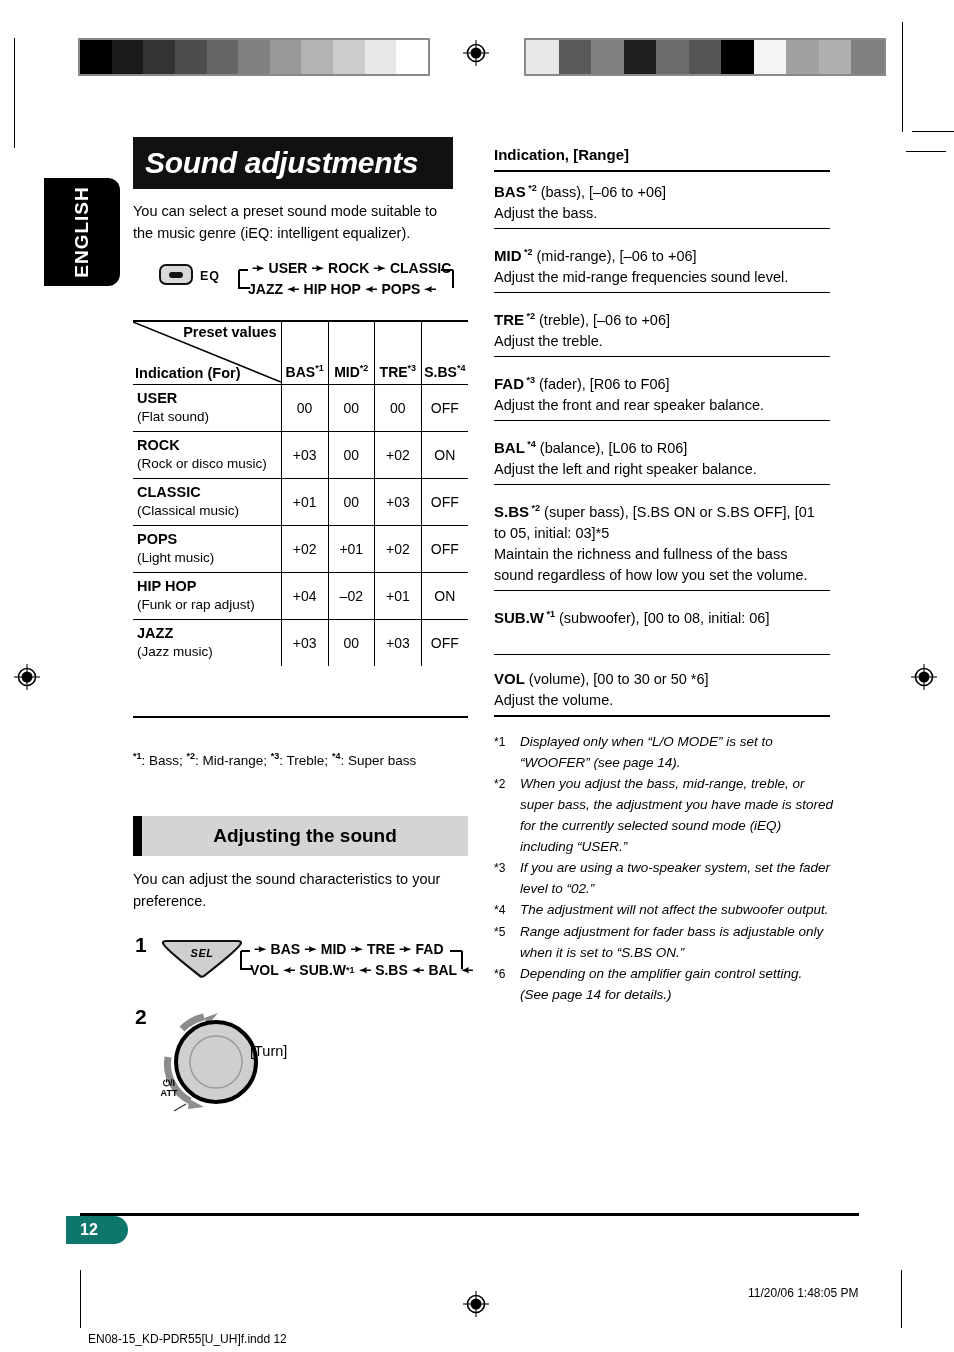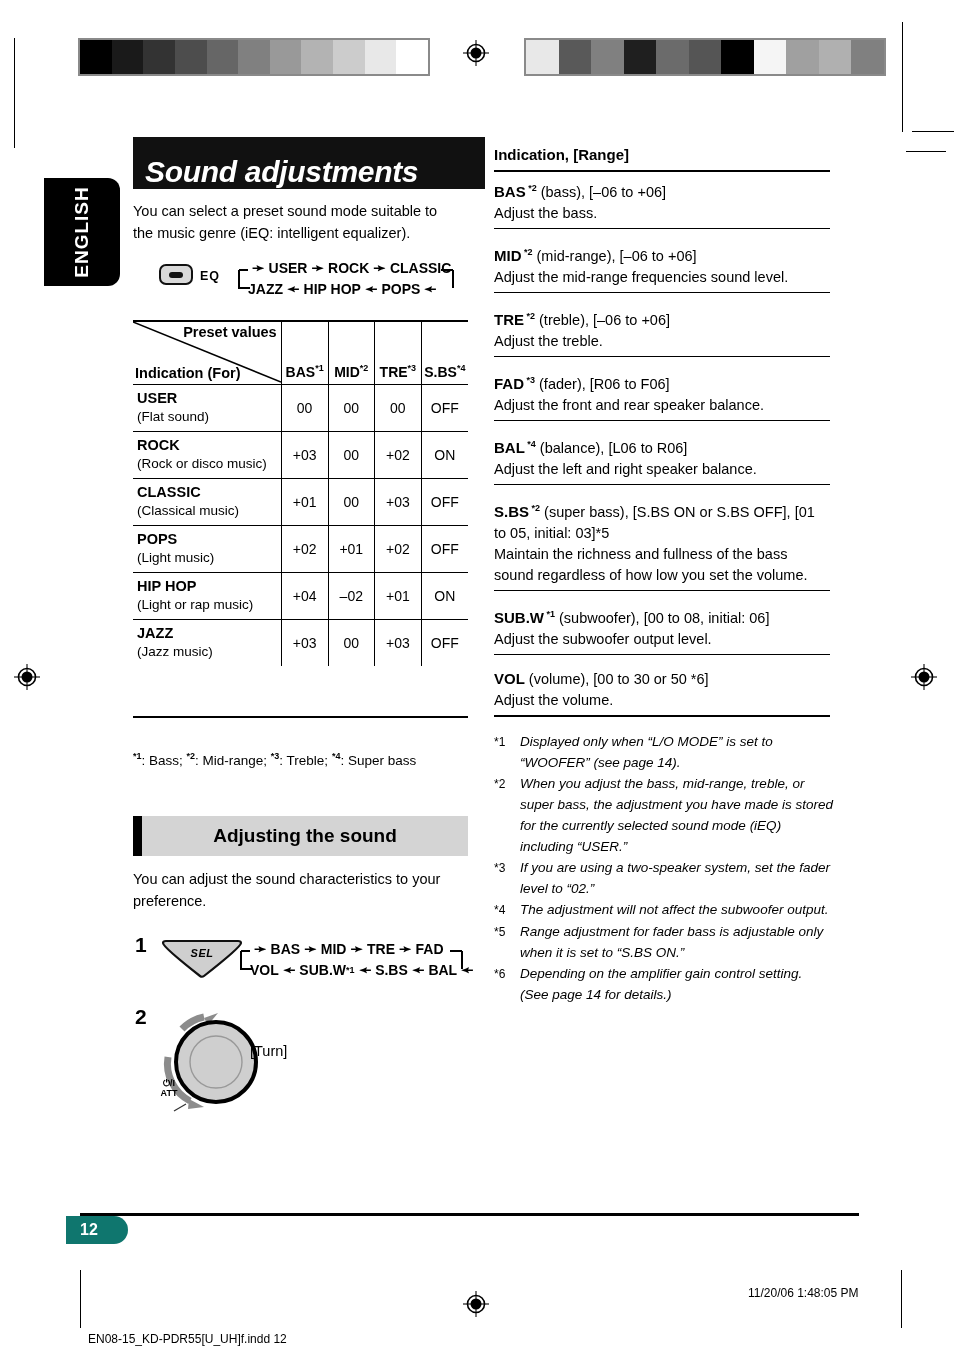--- a/index.html
+++ b/index.html
@@ -153,21 +153,21 @@
     <div class="sw" style="background: rgb(245, 245, 245);"></div>
     <div class="sw" style="background: rgb(160, 160, 160);"></div>
     <div class="sw" style="background: rgb(176, 176, 176);"></div>
     <div class="sw" style="background: rgb(128, 128, 128);"></div>
   </div>
 
 <div id="lang-tab" style="left:44px;top:178px;width:76px;height:108px;">
   <span>ENGLISH</span>
 </div>
 
-<div class="title-bar" style="left:133px;top:137px;width:352px;height:52px;align-items:flex-end;">
+<div class="title-bar" style="left:133px;top:137px;width:320px;height:52px;">
   <span>Sound adjustments</span>
 </div>
 
 <div class="para" style="left:133px;top:200px;width:322px;">You can select a preset sound mode suitable to the music genre (iEQ: intelligent equalizer).</div>
 
 <div class="eqbtn" style="left:159px;top:264px;">
   <i></i>
 </div>
 <div class="eqlabel" style="left:200px;top:269px;">EQ</div>
 
@@ -234,21 +234,21 @@
         <td class="vc" style="border-right: none;">OFF</td>
       </tr>
       <tr class="datarow">
         <td class="lab" style="border-left: none;"><b>POPS</b><br><em>(Light music)</em></td>
         <td class="vc">+02</td>
         <td class="vc">+01</td>
         <td class="vc">+02</td>
         <td class="vc" style="border-right: none;">OFF</td>
       </tr>
       <tr class="datarow">
-        <td class="lab" style="border-left: none;"><b>HIP HOP</b><br><em>(Light or rap music)</em></td>
+        <td class="lab" style="border-left: none;"><b>HIP HOP</b><br><em>(Funk or rap adjust)</em></td>
         <td class="vc">+04</td>
         <td class="vc">–02</td>
         <td class="vc">+01</td>
         <td class="vc" style="border-right: none;">ON</td>
       </tr>
       <tr class="datarow">
         <td class="lab" style="border-left: none;"><b>JAZZ</b><br><em>(Jazz music)</em></td>
         <td class="vc">+03</td>
         <td class="vc">00</td>
         <td class="vc">+03</td>
@@ -334,21 +334,21 @@
     <div class="entry" style="left: 494px; top: 242px; width: 336px;"><b>MID</b><span class="sup"> *2</span><span> (mid-range), [–06 to +06]</span><div>Adjust the mid-range frequencies sound level.</div></div>
     <div class="rule" style="left: 494px; top: 292px; width: 336px; height: 1.4px;"></div>
     <div class="entry" style="left: 494px; top: 306px; width: 336px;"><b>TRE</b><span class="sup"> *2</span><span> (treble), [–06 to +06]</span><div>Adjust the treble.</div></div>
     <div class="rule" style="left: 494px; top: 356px; width: 336px; height: 1.4px;"></div>
     <div class="entry" style="left: 494px; top: 370px; width: 336px;"><b>FAD</b><span class="sup"> *3</span><span> (fader), [R06 to F06]</span><div>Adjust the front and rear speaker balance.</div></div>
     <div class="rule" style="left: 494px; top: 420px; width: 336px; height: 1.4px;"></div>
     <div class="entry" style="left: 494px; top: 434px; width: 336px;"><b>BAL</b><span class="sup"> *4</span><span> (balance), [L06 to R06]</span><div>Adjust the left and right speaker balance.</div></div>
     <div class="rule" style="left: 494px; top: 484px; width: 336px; height: 1.4px;"></div>
     <div class="entry" style="left: 494px; top: 498px; width: 336px;"><b>S.BS</b><span class="sup"> *2</span><span> (super bass), [S.BS ON or S.BS OFF], [01 to 05, initial: 03]*5</span><div>Maintain the richness and fullness of the bass sound regardless of how low you set the volume.</div></div>
     <div class="rule" style="left: 494px; top: 590px; width: 336px; height: 1.4px;"></div>
-    <div class="entry" style="left: 494px; top: 604px; width: 336px;"><b>SUB.W</b><span class="sup"> *1</span><span> (subwoofer), [00 to 08, initial: 06]</span><div>Adjust the subwoofer output level.</div></div>
+    <div class="entry" style="left: 494px; top: 604px; width: 336px;"><b>SUB.W</b><span class="sup"> *1</span><span> (subwoofer), [00 to 08, initial: 06]</span></div>
     <div class="rule" style="left: 494px; top: 654px; width: 336px; height: 1.4px;"></div>
     <div class="entry" style="left: 494px; top: 668px; width: 336px;"><b>VOL</b><span> (volume), [00 to 30 or 50 *6]</span><div>Adjust the volume.</div></div>
     <div class="rule" style="left: 494px; top: 715px; width: 336px; height: 2px;"></div>
   </div>
 
 <div class="notes" id="notes-host" style="left: 494px; top: 731px; width: 340px;">
     <div class="nrow">
       <div class="nmark">*1</div>
       <div class="ntext">Displayed only when “L/O MODE” is set to “WOOFER” (see page 14).</div>
     </div>

